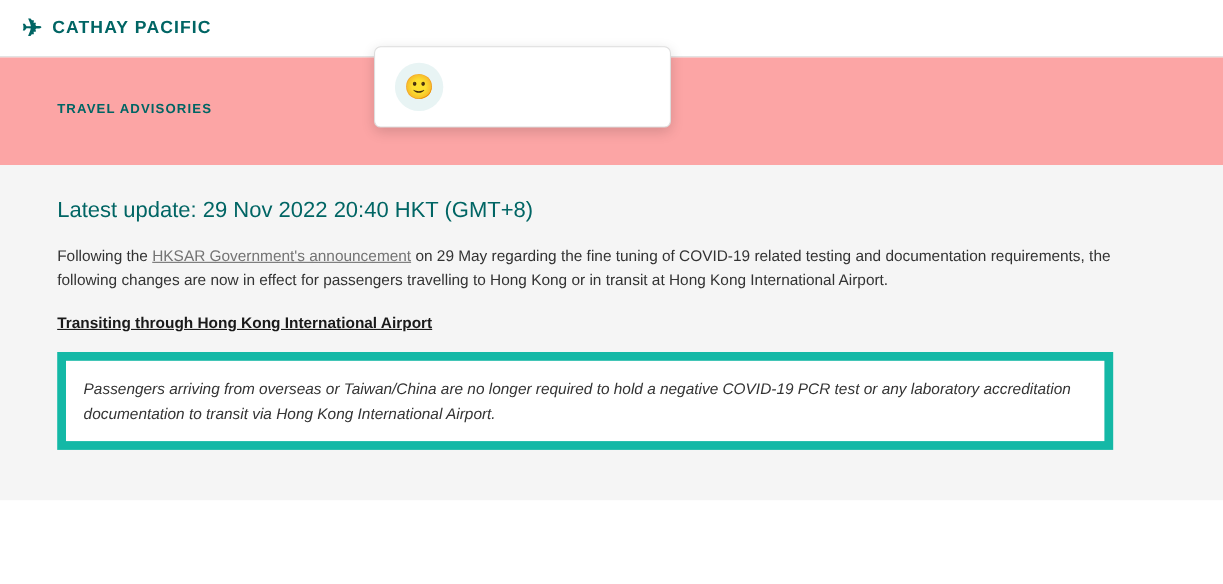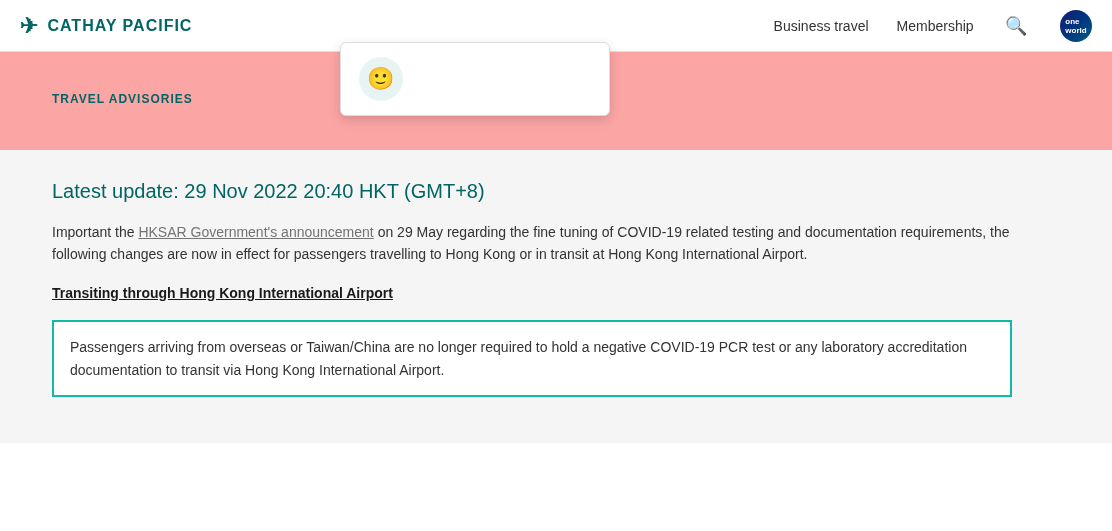--- a/index.html
+++ b/index.html
@@ -139,25 +139,26 @@
       text-decoration: underline;
       cursor: pointer;
     }
     .bold-link {
       font-weight: bold;
       color: #1a1a1a;
       text-decoration: underline;
       cursor: pointer;
     }
     .highlighted-box {
-      border: 2px solid #14b8a6;
+      border: 8px solid #14b8a6;
       padding: 14px 16px;
       margin: 16px 0;
       background: #fff;
       max-width: 960px;
+      font-style: italic;
     }
     .highlighted-box p {
       font-size: 14px;
       color: #333;
       line-height: 1.6;
     }
   </style>
 </head>
 <body>
 
@@ -166,41 +167,31 @@
     <span class="logo-bird">✈</span>
     <span>CATHAY PACIFIC</span>
   </div>
 
   <div class="tooltip-popup">
     <div class="tooltip-icon">
       <span>🙂</span>
     </div>
   </div>
 
-  <nav class="nav-area">
-    <a class="nav-item">Business travel</a>
-    <a class="nav-item">Membership</a>
-    <button class="search-icon-btn">
-      <span>🔍</span>
-    </button>
-    <div class="oneworld-badge">
-      <span>one<br>world</span>
-    </div>
-  </nav>
 </div>
 
 <div class="main-content">
   <div class="section-label">TRAVEL ADVISORIES</div>
 </div>
 
 <div class="gray-section">
   <div class="latest-update">Latest update: 29 Nov 2022 20:40 HKT (GMT+8)</div>
 
   <p class="body-text">
-    <span>Important the </span><span class="link-underline">HKSAR Government's announcement</span><span> on 29 May regarding the fine tuning of COVID-19 related testing and documentation requirements, the following changes are now in effect for passengers travelling to Hong Kong or in transit at Hong Kong International Airport.</span>
+    <span>Following the </span><span class="link-underline">HKSAR Government's announcement</span><span> on 29 May regarding the fine tuning of COVID-19 related testing and documentation requirements, the following changes are now in effect for passengers travelling to Hong Kong or in transit at Hong Kong International Airport.</span>
   </p>
 
   <p class="body-text">
     <span class="bold-link">Transiting through Hong Kong International Airport</span>
   </p>
 
   <div class="highlighted-box">
     <p>Passengers arriving from overseas or Taiwan/China are no longer required to hold a negative COVID-19 PCR test or any laboratory accreditation documentation to transit via Hong Kong International Airport.</p>
   </div>
 

